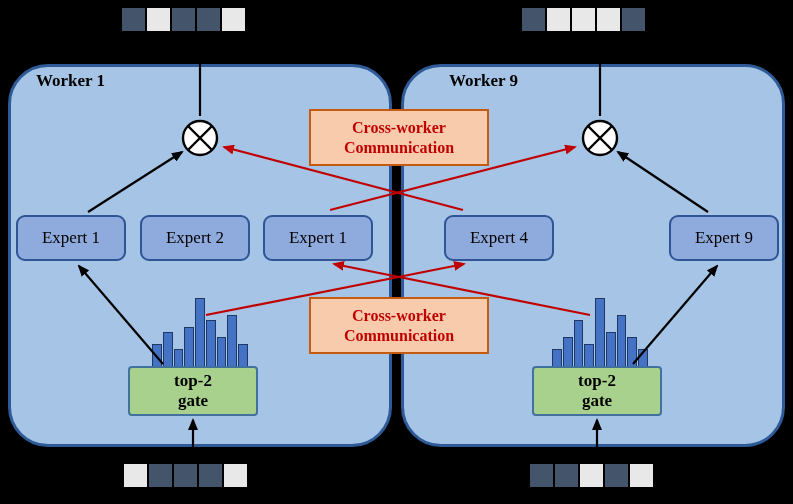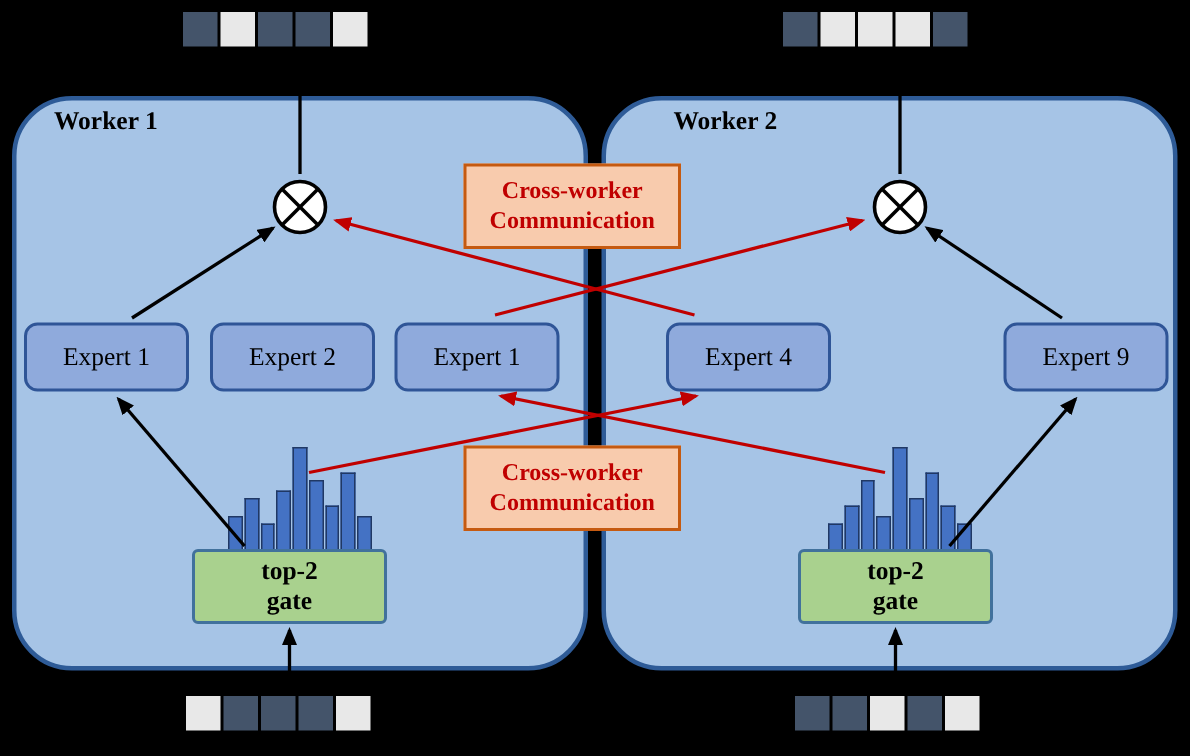--- a/index.html
+++ b/index.html
@@ -36,21 +36,21 @@
     background:var(--expert-fill);border:2px solid var(--expert-border);border-radius:9px;
     display:flex;align-items:center;justify-content:center;font-size:17px;
   }
   .gate{
     position:absolute;width:130px;height:50px;z-index:2;box-sizing:border-box;
     background:var(--gate-fill);border:2px solid var(--gate-border);border-radius:4px;
     display:flex;flex-direction:column;align-items:center;justify-content:center;
     font-weight:bold;font-size:17px;line-height:1.2;
   }
   .comm{
-    position:absolute;width:145px;height:57px;z-index:4;box-sizing:border-box;
+    position:absolute;width:180px;height:57px;z-index:4;box-sizing:border-box;
     background:var(--comm-fill);border:2px solid var(--comm-border);
     display:flex;flex-direction:column;align-items:center;justify-content:center;
     color:var(--comm-text);font-weight:bold;font-size:16px;line-height:1.25;text-align:center;
   }
   .circle{position:absolute;width:40px;height:40px;z-index:2;}
   .hist{position:absolute;width:96px;height:68px;z-index:2;display:flex;align-items:flex-end;gap:1px;}
   .hist .bar{flex:1;background:var(--hist-fill);border:1px solid var(--hist-border);border-bottom:none;box-sizing:border-box;}
   .tokenbar{position:absolute;z-index:2;display:flex;gap:2px;}
   .tokenbar .cell{width:23px;height:23px;display:inline-block;}
   .cell.dark{background:var(--token-dark);}
@@ -93,21 +93,21 @@
       <span class="cell dark"></span>
       <span class="cell light"></span>
       <span class="cell dark"></span>
       <span class="cell light"></span>
     </div>
 
   <div class="worker" style="left:8px;top:64px;width:384px;height:383px;"></div>
   <div class="worker" style="left:401px;top:64px;width:384px;height:383px;"></div>
 
   <div class="worker-label" style="left:36px;top:71px;">Worker 1</div>
-  <div class="worker-label" style="left:449px;top:71px;">Worker 2</div>
+  <div class="worker-label" style="left:449px;top:71px;">Worker 9</div>
 
   <div class="circle" style="left:180px;top:118px;">
     <svg width="40" height="40" viewBox="0 0 40 40">
       <circle class="ox" cx="20" cy="20" r="17"></circle>
       <line class="ox" x1="8.5" y1="8.5" x2="31.5" y2="31.5"></line>
       <line class="ox" x1="31.5" y1="8.5" x2="8.5" y2="31.5"></line>
     </svg>
   </div>
   <div class="circle" style="left:580px;top:118px;">
     <svg width="40" height="40" viewBox="0 0 40 40">

